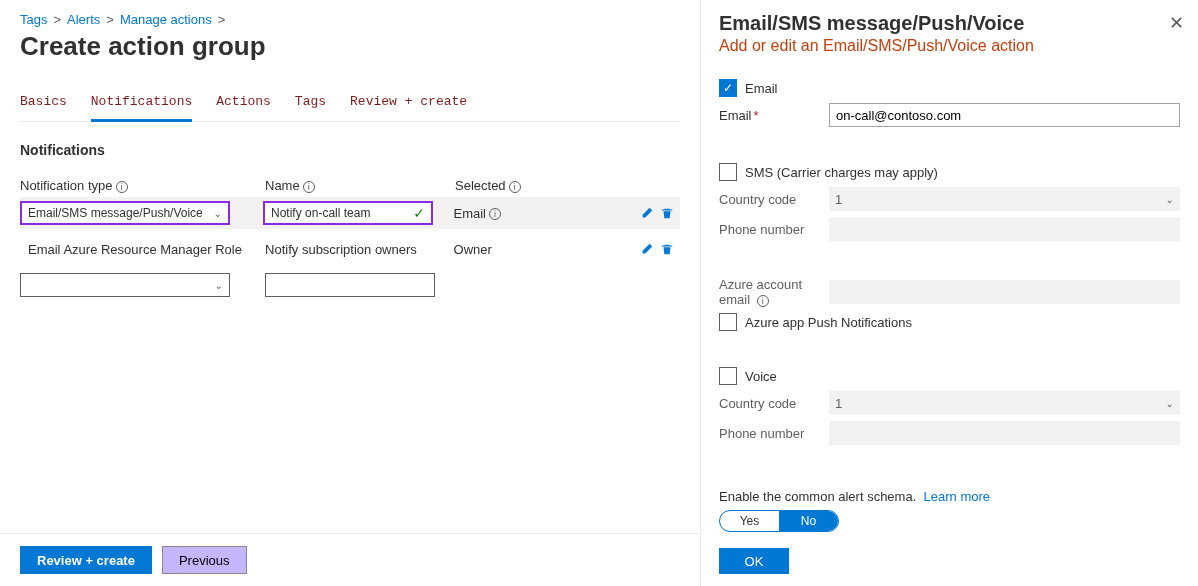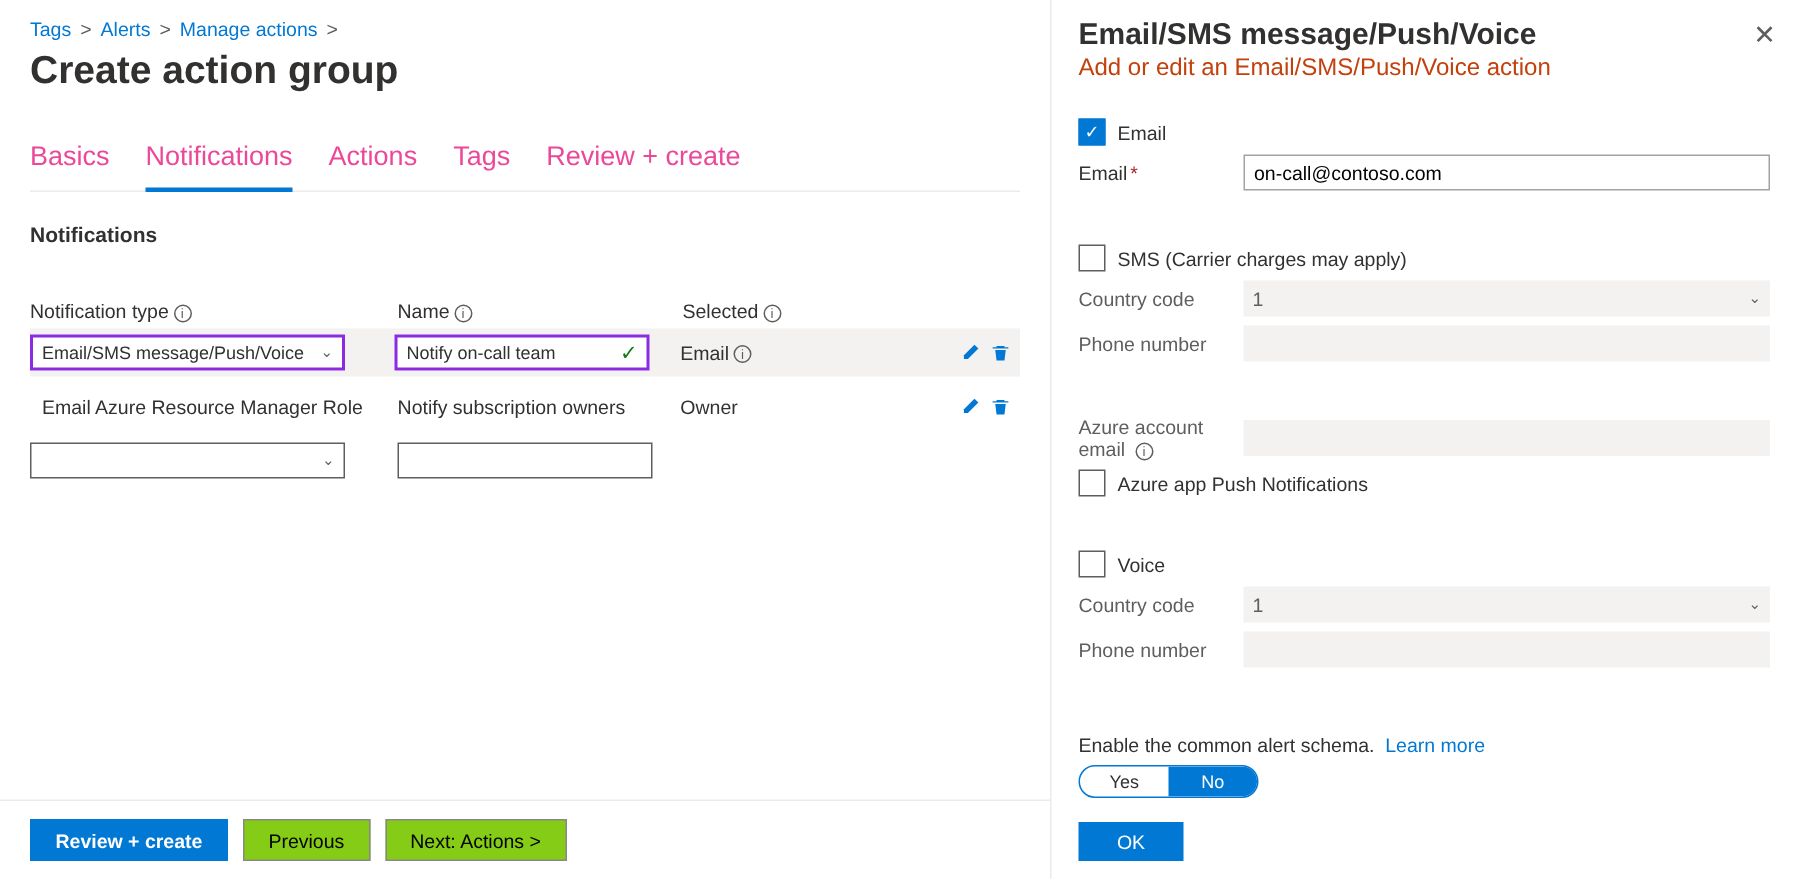--- a/index.html
+++ b/index.html
@@ -3,42 +3,42 @@
 <meta charset="utf-8">
 <style>
 * { box-sizing: border-box; font-family: "Segoe UI", Arial, sans-serif; }
 body { margin: 0; padding: 0; font-size: 13px; color: #323130; background: #fff; width: 1198px; height: 586px; overflow: hidden; position: relative; }
 a { color: #0078d4; text-decoration: none; cursor: pointer; }
 .main { width: 700px; padding: 12px 20px 0 20px; height: 100%; position: relative; }
 .breadcrumb { font-size: 13px; color: #0078d4; display: flex; gap: 6px; align-items: center; }
 .breadcrumb .sep { color: #605e5c; }
 .title { font-size: 26px; font-weight: 600; margin: 4px 0 24px 0; }
 .tabs { display: flex; gap: 24px; border-bottom: 1px solid #edebe9; padding-bottom: 0; }
-.tab { padding: 8px 0 10px 0; cursor: pointer; color: #ec4899; font-size: 18px; }
+.tab { padding: 8px 0 10px 0; cursor: pointer; color: #7f1d1d; font-size: 13px; font-family: Liberation Mono, monospace; }
 .tab.active { border-bottom: 3px solid #0078d4; margin-bottom: -1px; font-weight: 400; }
 .subheading { font-size: 14px; font-weight: 600; margin-top: 20px; margin-bottom: 8px; }
 .helptext { font-size: 13px; color: #323130; line-height: 1.4; max-width: 640px; }
-.table-head { display: flex; margin-top: 36px; font-size: 13px; }
+.table-head { display: flex; margin-top: 20px; font-size: 13px; }
 .col-type { width: 245px; }
 .col-name { width: 190px; }
 .col-sel { width: 190px; }
 .col-act { width: 40px; }
 .info-icon { display: inline-block; width: 12px; height: 12px; border: 1px solid #605e5c; border-radius: 50%; font-size: 9px; line-height: 11px; text-align: center; color: #605e5c; margin-left: 3px; vertical-align: middle; }
 .row { display: flex; align-items: center; height: 32px; margin-top: 4px; }
 .row.shaded { background: #f3f2f1; }
 .dd { width: 210px; height: 24px; border: 1px solid #605e5c; background: #fff; display: flex; align-items: center; padding: 0 6px; justify-content: space-between; font-size: 12px; }
 .dd.purple { border: 2px solid #8a2be2; }
 .chev { font-size: 10px; color: #605e5c; }
 .check-green { color: #107c10; font-size: 14px; }
 .txtcell { padding-left: 2px; font-size: 13px; }
 .icons { display: flex; gap: 6px; padding-right: 6px; }
 .pencil { color: #0078d4; cursor: pointer; }
 .trash { color: #0078d4; cursor: pointer; }
 .bottom-bar { position: absolute; bottom: 0; left: 0; right: 0; padding: 12px 20px; display: flex; gap: 10px; border-top: 1px solid #edebe9; background:#fff;}
-.btn { height: 28px; padding: 0 16px; font-size: 13px; border: 1px solid #8a8886; background: #84cc16; cursor: pointer; }
+.btn { height: 28px; padding: 0 16px; font-size: 13px; border: 1px solid #8a8886; background: #c4b5fd; cursor: pointer; }
 .btn.primary { background: #0078d4; color: #fff; border-color: #0078d4; font-weight: 600; }
 
 .panel { position: absolute; top: 0; right: 0; width: 498px; height: 100%; border-left: 1px solid #edebe9; padding: 12px 18px 0 18px; background: #fff; }
 .panel-title { font-size: 20px; font-weight: 600; margin: 0; }
 .panel-sub { font-size: 16px; color: #c2410c; margin-top: 2px; margin-bottom: 24px; }
 .close { position: absolute; top: 12px; right: 14px; font-size: 18px; color: #605e5c; cursor: pointer; }
 .field-row { display: flex; align-items: center; margin-bottom: 6px; }
 .cb { width: 18px; height: 18px; border: 1px solid #605e5c; margin-right: 8px; display: inline-flex; align-items: center; justify-content: center; }
 .cb.checked { background: #0078d4; border-color: #0078d4; color: #fff; font-size: 12px; }
 .flabel { font-size: 13px; }
@@ -141,21 +141,20 @@
       </div>
     </div>
     <div class="col-name">
       <div class="dd" style="width:170px;"></div>
     </div>
   </div>
 
   <div class="bottom-bar">
     <button class="btn primary">Review + create</button>
     <button class="btn">Previous</button>
-    <button class="btn">Next: Actions &gt;</button>
   </div>
 </div>
 
 <div class="panel">
   <span class="close">✕</span>
   <div class="panel-title">Email/SMS message/Push/Voice</div>
   <div class="panel-sub">Add or edit an Email/SMS/Push/Voice action</div>
 
   
   <div class="field-row">

